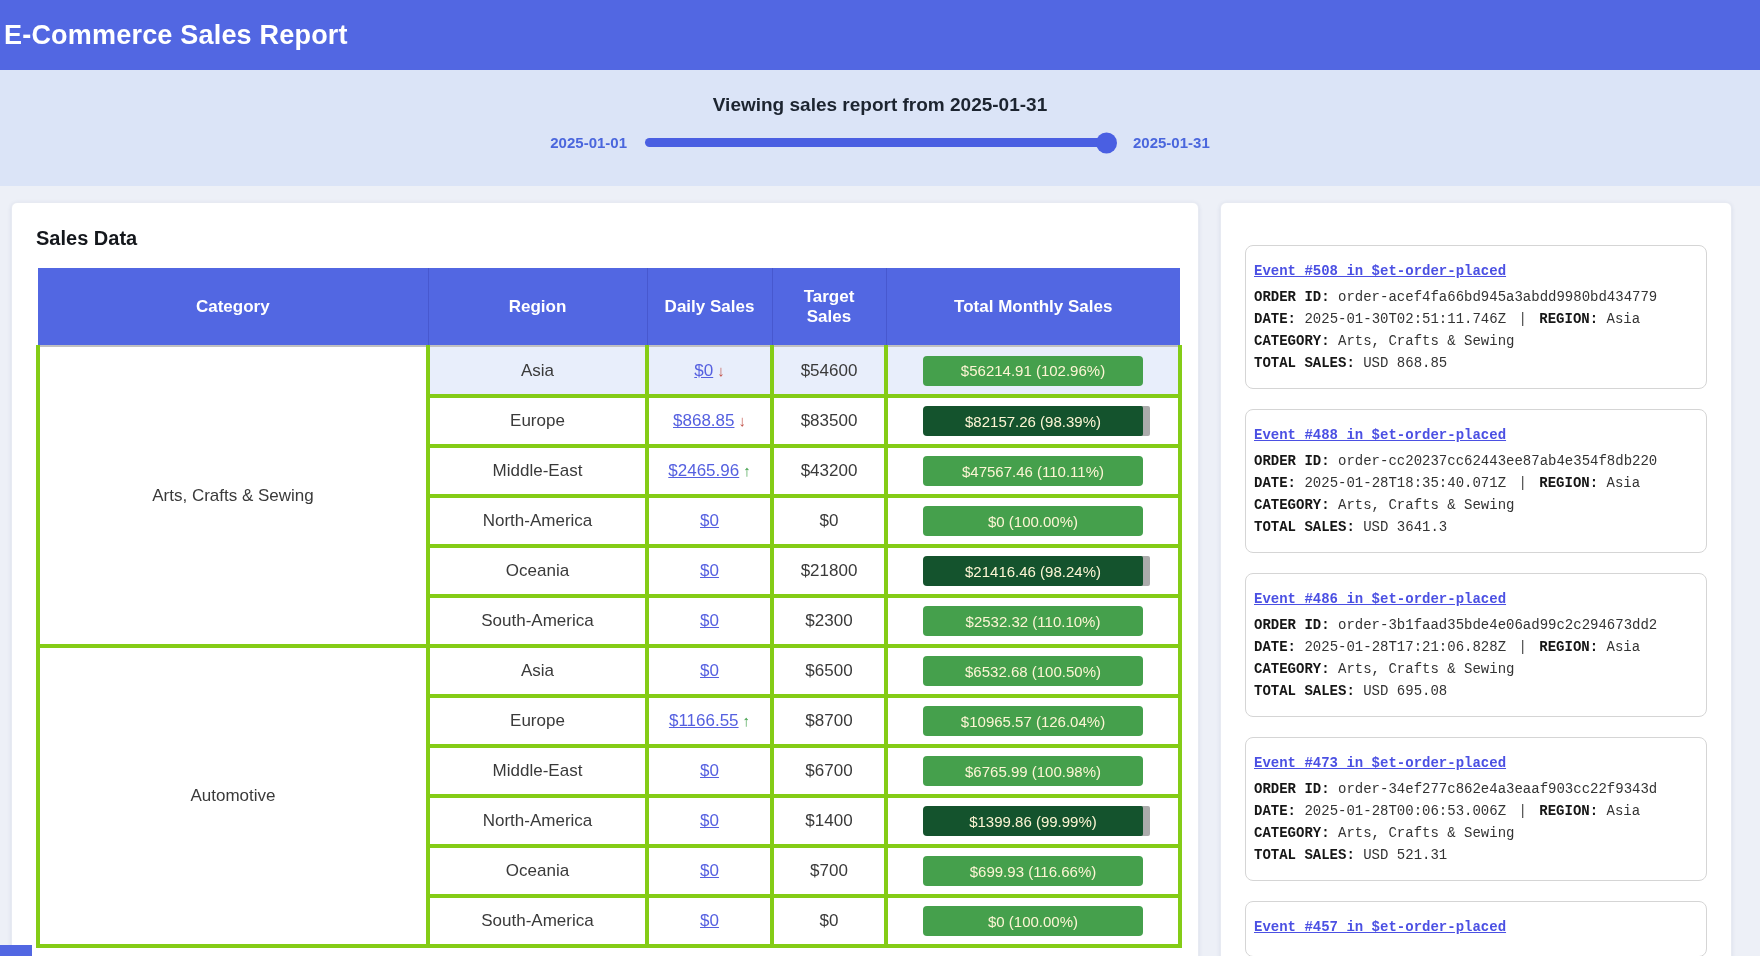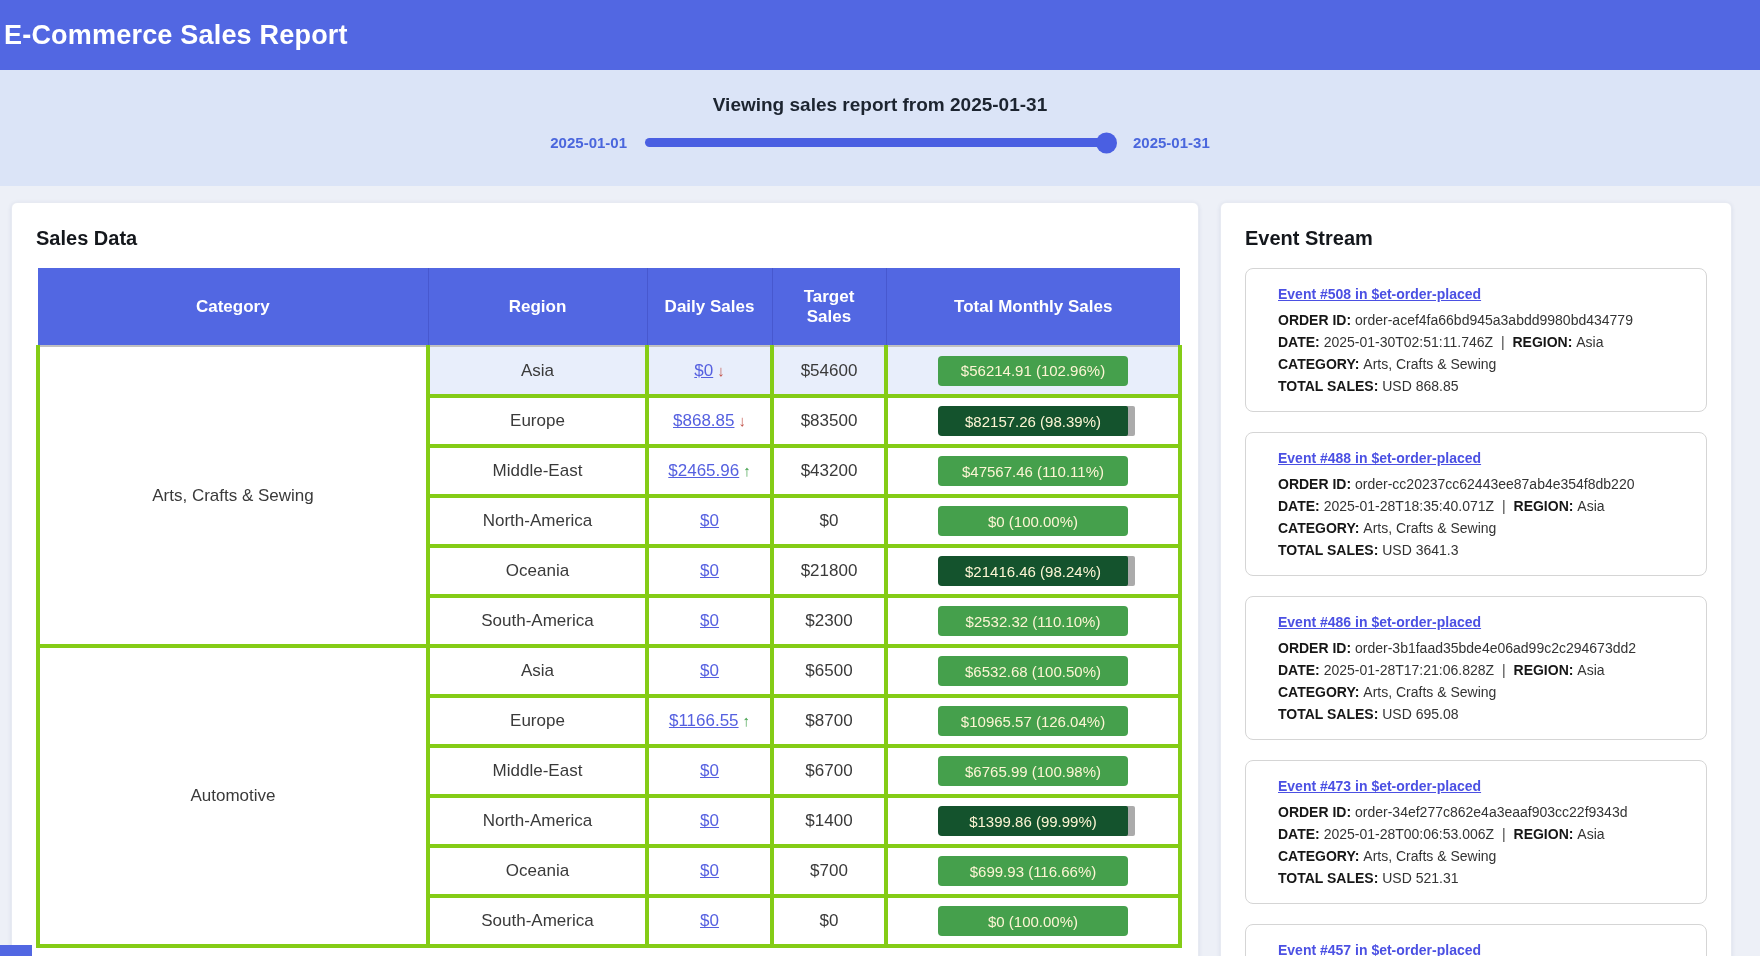--- a/index.html
+++ b/index.html
@@ -56,32 +56,32 @@
     border:4px solid #84cc16; height:50px; text-align:center; vertical-align:middle;
     font-size:17px; color:#3a3a3a; background:#ffffff; padding:0 6px;
   }
   tr.group-start td { border-top:2px solid #c0c0c0; }
   tr.row-hl td.hl { background:#e8eefb; }
   td.cat-cell { color:#3a3a3a; }
   a.daily-link { color:#5560e0; text-decoration:underline; }
   .arrow-down { color:#c2564d; margin-left:4px; font-size:15px; }
   .arrow-up   { color:#41a04a; margin-left:4px; font-size:15px; }
   .meter {
-    width:190px; height:30px; margin:0 auto; border-radius:4px;
+    width:220px; height:30px; margin:0 auto; border-radius:4px;
     display:flex; align-items:center; justify-content:center;
     color:#fdf5d4; font-size:15px;
   }
   .meter.green { background:#45a04c; }
   .meter.red   { background:#14532d; box-shadow:7px 0 0 0 #ababab; border-top-right-radius:2px; border-bottom-right-radius:2px; }
 
   
   .event-card {
     border:1px solid #d5d5d5; border-radius:8px; background:#fff;
-    padding:14px 32px; margin-top:20px;
-    font-family:Liberation Sans, sans-serif; font-size:14px; line-height:22px; color:#333;
+    padding:14px 8px; margin-top:20px;
+    font-family:Liberation Mono, monospace; font-size:14px; line-height:22px; color:#333;
   }
   .event-card:first-of-type { margin-top:18px; }
   a.event-link { color:#4b50e3; font-weight:bold; text-decoration:underline; display:inline-block; margin-bottom:4px; }
   .ev-label { font-weight:bold; color:#161616; }
   .ev-sep { color:#444; padding:0 4px; }
 
   
   .blue-fragment { position:absolute; left:0; bottom:0; width:32px; height:11px; background:#5267e2; }
 </style>
 </head>
@@ -218,21 +218,20 @@
           <td class="hl">$0</td>
           <td class="hl">
             <div class="meter green">$0 (100.00%)</div>
           </td>
         </tr>
       </tbody>
   </table>
 </section>
 
 <section class="card" id="events-card">
-  <h2>Event Stream</h2>
   <div id="event-list">
       <div class="event-card"><a class="event-link" href="#">Event #508 in $et-order-placed</a><div><span class="ev-label">ORDER ID: </span><span>order-acef4fa66bd945a3abdd9980bd434779</span></div><div><span class="ev-label">DATE: </span><span>2025-01-30T02:51:11.746Z </span><span class="ev-sep">|</span><span class="ev-label"> REGION: </span><span>Asia</span></div><div><span class="ev-label">CATEGORY: </span><span>Arts, Crafts &amp; Sewing</span></div><div><span class="ev-label">TOTAL SALES: </span><span>USD 868.85</span></div></div>
       <div class="event-card"><a class="event-link" href="#">Event #488 in $et-order-placed</a><div><span class="ev-label">ORDER ID: </span><span>order-cc20237cc62443ee87ab4e354f8db220</span></div><div><span class="ev-label">DATE: </span><span>2025-01-28T18:35:40.071Z </span><span class="ev-sep">|</span><span class="ev-label"> REGION: </span><span>Asia</span></div><div><span class="ev-label">CATEGORY: </span><span>Arts, Crafts &amp; Sewing</span></div><div><span class="ev-label">TOTAL SALES: </span><span>USD 3641.3</span></div></div>
       <div class="event-card"><a class="event-link" href="#">Event #486 in $et-order-placed</a><div><span class="ev-label">ORDER ID: </span><span>order-3b1faad35bde4e06ad99c2c294673dd2</span></div><div><span class="ev-label">DATE: </span><span>2025-01-28T17:21:06.828Z </span><span class="ev-sep">|</span><span class="ev-label"> REGION: </span><span>Asia</span></div><div><span class="ev-label">CATEGORY: </span><span>Arts, Crafts &amp; Sewing</span></div><div><span class="ev-label">TOTAL SALES: </span><span>USD 695.08</span></div></div>
       <div class="event-card"><a class="event-link" href="#">Event #473 in $et-order-placed</a><div><span class="ev-label">ORDER ID: </span><span>order-34ef277c862e4a3eaaf903cc22f9343d</span></div><div><span class="ev-label">DATE: </span><span>2025-01-28T00:06:53.006Z </span><span class="ev-sep">|</span><span class="ev-label"> REGION: </span><span>Asia</span></div><div><span class="ev-label">CATEGORY: </span><span>Arts, Crafts &amp; Sewing</span></div><div><span class="ev-label">TOTAL SALES: </span><span>USD 521.31</span></div></div>
       <div class="event-card"><a class="event-link" href="#">Event #457 in $et-order-placed</a></div>
     </div>
 </section>
 
 <div class="blue-fragment"></div>

